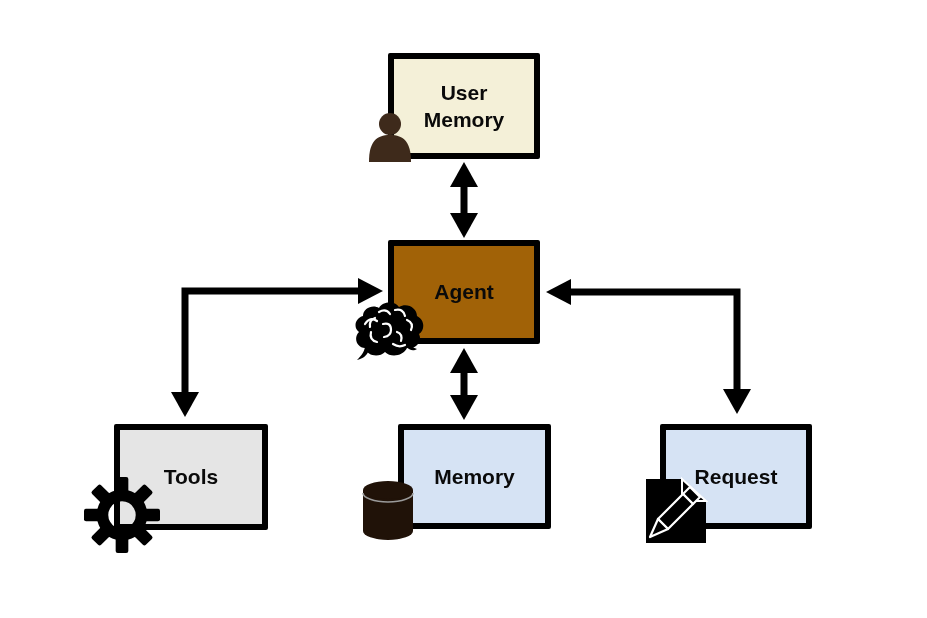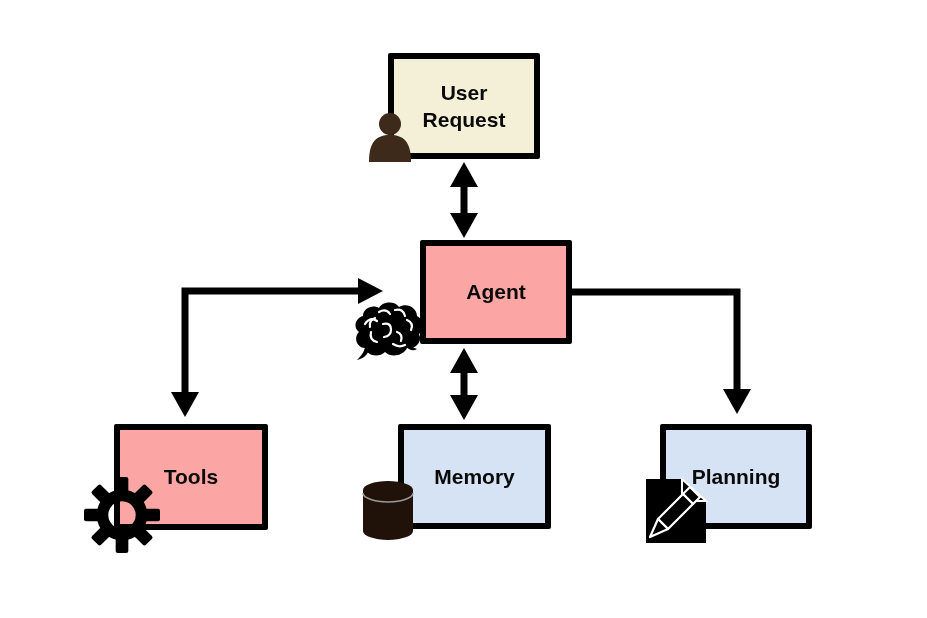--- a/index.html
+++ b/index.html
@@ -17,22 +17,22 @@
     border:6px solid #000;
     border-radius:2px;
     display:flex;align-items:center;justify-content:center;
   }
   .node .label{
     font-weight:700;font-size:21px;line-height:1.3;
     color:#0a0a0a;text-align:center;
   }
   .node-user-request{left:388px;top:53px;width:152px;height:106px;background:#f4f0d8;}
   .node-user-request .label{width:100px;}
-  .node-agent{left:388px;top:240px;width:152px;height:104px;background:#fca5a5;margin-left:32px;}
-  .node-tools{left:114px;top:424px;width:154px;height:106px;background:#fca5a5;}
+  .node-agent{left:388px;top:240px;width:152px;height:104px;background:#a16207;}
+  .node-tools{left:114px;top:424px;width:154px;height:106px;background:#e5e5e5;}
   .node-memory{left:398px;top:424px;width:153px;height:105px;background:#d6e3f4;}
   .node-planning{left:660px;top:424px;width:152px;height:105px;background:#d6e3f4;}
   .icon{position:absolute;z-index:3;}
   .icon-person{left:366px;top:112px;}
   .icon-brain{left:349px;top:302px;}
   .icon-gear{left:84px;top:477px;}
   .icon-database{left:362px;top:480px;}
   .icon-doc-pencil{left:644px;top:473px;}
 </style>
 </head>
@@ -61,37 +61,37 @@
     </g>
 
     <g>
       <path d="M569,292 L737,292 L737,390" fill="none" stroke="#000" stroke-width="7" stroke-linejoin="miter"></path>
       <polygon points="546,292 571,279 571,305" fill="#000"></polygon>
       <polygon points="737,414 723,389 751,389" fill="#000"></polygon>
     </g>
   </svg>
 
   <div class="node node-user-request">
-    <span class="label">User Request</span>
+    <span class="label">User Memory</span>
   </div>
 
   <div class="node node-agent">
     <span class="label">Agent</span>
   </div>
 
   <div class="node node-tools">
     <span class="label">Tools</span>
   </div>
 
   <div class="node node-memory">
     <span class="label">Memory</span>
   </div>
 
   <div class="node node-planning">
-    <span class="label">Planning</span>
+    <span class="label">Request</span>
   </div>
 
   <svg class="icon icon-person" width="48" height="50" viewBox="0 0 48 50">
     <circle cx="24" cy="12" r="11" fill="#3e2a1b"></circle>
     <path d="M3,50 C3,30 10,23 24,23 C38,23 45,30 45,50 Z" fill="#3e2a1b"></path>
   </svg>
 
   <svg class="icon icon-brain" width="76" height="60" viewBox="0 0 76 60">
     <path d="M10,30 C4,26 6,16 14,14 C14,6 24,2 30,6 C34,-1 46,-1 50,5 C58,0 68,6 68,14 C76,18 76,28 70,32 C74,40 66,48 58,46 C54,54 42,56 36,50 C30,56 18,54 16,46 C8,46 4,36 10,30 Z" fill="#000"></path>
     <path d="M20,48 C18,54 13,57 8,58 C13,53 15,50 16,45 Z" fill="#000"></path>

